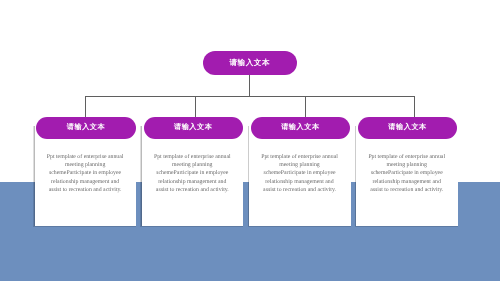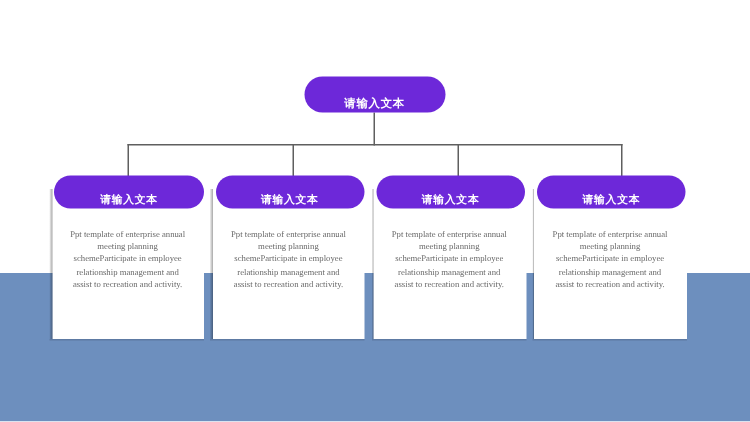--- a/index.html
+++ b/index.html
@@ -17,22 +17,22 @@
   .conn-h{position:absolute;background:#5f5f5f;height:1px;}
   .conn-v{position:absolute;background:#5f5f5f;width:1px;}
   .conn-v.stem{left:249px;top:75px;height:22px;}
   .conn-h.bus{left:85px;top:96px;width:330px;}
   .conn-v.b1{left:85px;top:96px;height:22px;}
   .conn-v.b2{left:195px;top:96px;height:22px;}
   .conn-v.b3{left:305px;top:96px;height:22px;}
   .conn-v.b4{left:414px;top:96px;height:22px;}
 
   
-  .pill{position:absolute;background:#6d28d9;border-radius:999px;
-        display:flex;align-items:flex-end;justify-content:center;
+  .pill{position:absolute;background:#a21caf;border-radius:999px;
+        display:flex;align-items:center;justify-content:center;
         color:#ffffff;font-weight:700;letter-spacing:.3px;white-space:nowrap;}
 
   .root-pill{left:203px;top:51px;width:93.5px;height:24px;font-size:7.6px;letter-spacing:0.5px;}
 
   
   .card{position:absolute;top:125.5px;width:101.5px;height:100px;background:#ffffff;}
   .card::before{content:"";position:absolute;left:-1.5px;top:0;width:1.5px;height:100%;
        background:linear-gradient(to right, rgba(0,0,0,0.06), rgba(0,0,0,0.34));}
   .card::after{content:"";position:absolute;left:-1.5px;bottom:-1.2px;width:calc(100% + 1.5px);
        height:1.2px;background:rgba(0,0,0,0.14);}

